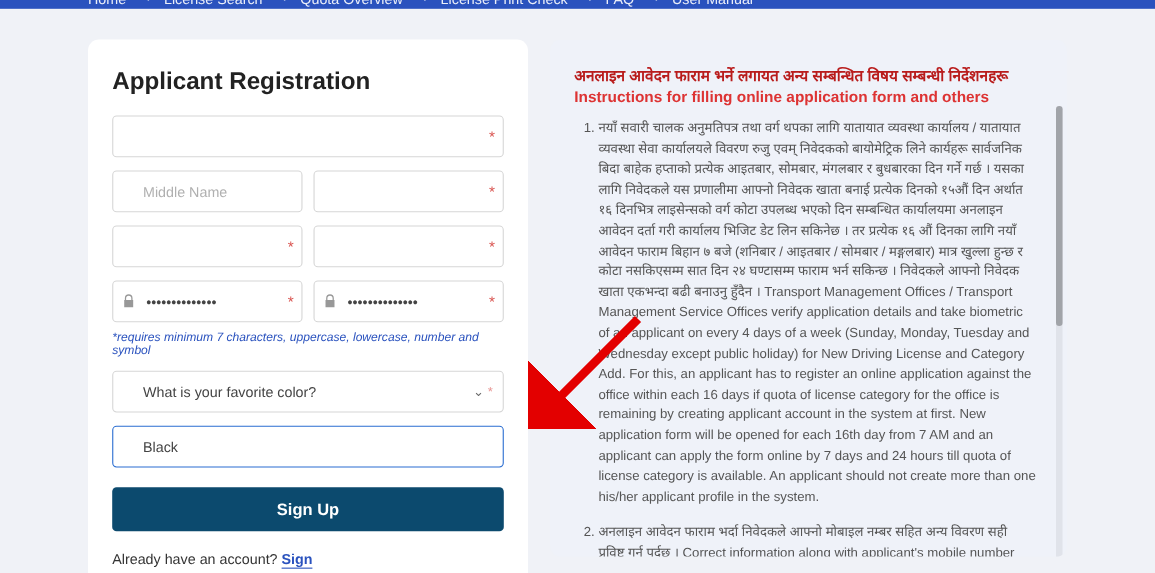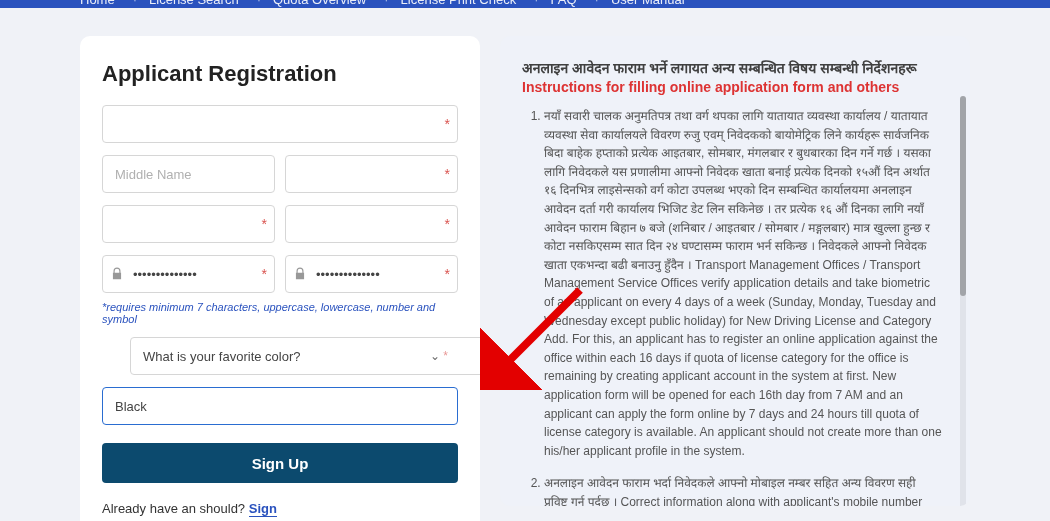--- a/index.html
+++ b/index.html
@@ -5,35 +5,35 @@
     * { margin: 0; padding: 0; box-sizing: border-box; font-family: Arial, sans-serif; }
     body { background: #f0f2f7; width: 1050px; height: 521px; overflow: hidden; position: relative; }
     .topnav { background: #2a52be; height: 8px; padding: 0 80px; display: flex; gap: 18px; color: #fff; font-size: 13px; align-items: flex-start; overflow: hidden; }
     .topnav span { opacity: 0.9; cursor: pointer; position: relative; top: -8px; }
     .topnav span + span::before { content: "·"; margin-right: 12px; opacity: 0.6; }
     .container { display: flex; gap: 20px; padding: 28px 80px 10px 80px; }
     .left-card { background: #fff; border-radius: 10px; padding: 25px 22px; width: 400px; flex-shrink: 0; }
     .left-card h2 { font-size: 22px; font-weight: 700; color: #222; margin-bottom: 18px; }
     .row { display: flex; gap: 10px; margin-bottom: 12px; }
     .field { position: relative; flex: 1; }
-    .field input, .field select { width: 100%; height: 38px; border: 1px solid #d6d6d6; border-radius: 4px; padding: 0 12px; font-size: 13px; color: #444; }
+    .field input, .field select { width: 100%; height: 38px; border: 1px solid #d6d6d6; border-radius: 4px; padding: 0 27px; font-size: 13px; color: #444; }
     .field input::placeholder { color: #b0b0b0; }
     .field.blur input { color: transparent; text-shadow: 0 0 6px rgba(0,0,0,0.25); }
     .req::after { content: "*"; color: #d9534f; position: absolute; right: 8px; top: 50%; transform: translateY(-50%); font-size: 14px; }
     .field.with-icon input { padding-left: 30px; }
     .lock-icon { position: absolute; left: 8px; top: 50%; transform: translateY(-50%); width: 14px; height: 14px; opacity: 0.4; }
     .note { font-size: 11px; color: #2a52be; font-style: italic; margin-top: -4px; margin-bottom: 12px; }
     .select-wrap { position: relative; }
     .select-wrap .chev { position: absolute; right: 10px; top: 50%; transform: translateY(-50%); font-size: 12px; opacity: 0.6; }
     .answer-input { border: 1px solid #2a6dd1 !important; outline: none; }
     .signup-btn { width: 100%; height: 40px; background: #0c4a6e; color: #fff; border: none; border-radius: 4px; font-size: 15px; font-weight: 600; margin-top: 6px; cursor: pointer; }
     .login-line { font-size: 13px; margin-top: 18px; color: #333; }
     .login-line a { color: #2a52be; text-decoration: none; font-weight: 600; border-bottom: 1px solid #2a52be; cursor: pointer; }
     .right-card { background: #eff2f9; border-radius: 10px; padding: 22px 28px 22px 22px; width: 520px; position: relative; overflow-y: auto; height: 470px; }
-    .right-card h3 { color: #404040; font-size: 14px; font-weight: 600; margin-bottom: 2px; }
+    .right-card h3 { color: #b91c1c; font-size: 14px; font-weight: 600; margin-bottom: 2px; }
     .right-card h4 { color: #d33; font-size: 14px; font-weight: 600; margin-bottom: 12px; }
     .right-card ol { list-style: decimal; padding-left: 22px; font-size: 12px; color: #555; line-height: 1.55; }
     .right-card ol li { margin-bottom: 14px; }
     .scrollbar-track { position: absolute; right: 4px; top: 60px; width: 6px; height: 420px; background: rgba(0,0,0,0.06); border-radius: 3px; }
     .scrollbar-thumb { width: 6px; height: 200px; background: rgba(0,0,0,0.28); border-radius: 3px; }
     .arrow-annot { position: absolute; left: 480px; top: 280px; width: 110px; height: 110px; pointer-events: none; z-index: 50; }
   </style>
 </head>
 <body>
 
@@ -76,35 +76,35 @@
             <path fill="currentColor" d="M6 10V7a6 6 0 1112 0v3h1v11H5V10h1zm2 0h8V7a4 4 0 10-8 0v3z"></path>
           </svg>
         <input type="text" value="••••••••••••••" style="">
       </div>
     </div>
 
     <div class="note">*requires minimum 7 characters, uppercase, lowercase, number and symbol</div>
 
     <div class="row">
       <div class="field select-wrap">
-        <input readonly="" style="cursor: pointer; margin-left: 28px;" value="What is your favorite color?">
+        <input readonly="" style="cursor: pointer;" value="What is your favorite color?">
         <span class="chev">⌄<span style="color:#d9534f;"> *</span></span>
       </div>
     </div>
 
     <div class="row">
       <div class="field">
         <input class="answer-input" value="Black" style="">
       </div>
     </div>
 
     <button class="signup-btn">Sign Up</button>
 
     <div class="login-line">
-      <span>Already have an should? </span><a>Sign</a>
+      <span>Already have an account? </span><a>Sign</a>
     </div>
   </div>
 
   <div class="right-card">
     <h3>अनलाइन आवेदन फाराम भर्ने लगायत अन्य सम्बन्धित विषय सम्बन्धी निर्देशनहरू</h3>
     <h4>Instructions for filling online application form and others</h4>
     <ol>
       <li>नयाँ सवारी चालक अनुमतिपत्र तथा वर्ग थपका लागि यातायात व्यवस्था कार्यालय / यातायात व्यवस्था सेवा कार्यालयले विवरण रुजु एवम् निवेदकको बायोमेट्रिक लिने कार्यहरू सार्वजनिक बिदा बाहेक हप्ताको प्रत्येक आइतबार, सोमबार, मंगलबार र बुधबारका दिन गर्ने गर्छ । यसका लागि निवेदकले यस प्रणालीमा आफ्नो निवेदक खाता बनाई प्रत्येक दिनको १५औं दिन अर्थात १६ दिनभित्र लाइसेन्सको वर्ग कोटा उपलब्ध भएको दिन सम्बन्धित कार्यालयमा अनलाइन आवेदन दर्ता गरी कार्यालय भिजिट डेट लिन सकिनेछ । तर प्रत्येक १६ औं दिनका लागि नयाँ आवेदन फाराम बिहान ७ बजे (शनिबार / आइतबार / सोमबार / मङ्गलबार) मात्र खुल्ला हुन्छ र कोटा नसकिएसम्म सात दिन २४ घण्टासम्म फाराम भर्न सकिन्छ । निवेदकले आफ्नो निवेदक खाता एकभन्दा बढी बनाउनु हुँदैन । Transport Management Offices / Transport Management Service Offices verify application details and take biometric of an applicant on every 4 days of a week (Sunday, Monday, Tuesday and Wednesday except public holiday) for New Driving License and Category Add. For this, an applicant has to register an online application against the office within each 16 days if quota of license category for the office is remaining by creating applicant account in the system at first. New application form will be opened for each 16th day from 7 AM and an applicant can apply the form online by 7 days and 24 hours till quota of license category is available. An applicant should not create more than one his/her applicant profile in the system.</li>
       <li>अनलाइन आवेदन फाराम भर्दा निवेदकले आफ्नो मोबाइल नम्बर सहित अन्य विवरण सही प्रविष्ट गर्नु पर्दछ । Correct information along with applicant's mobile number should be provided while filling up the online application form.</li>
 

